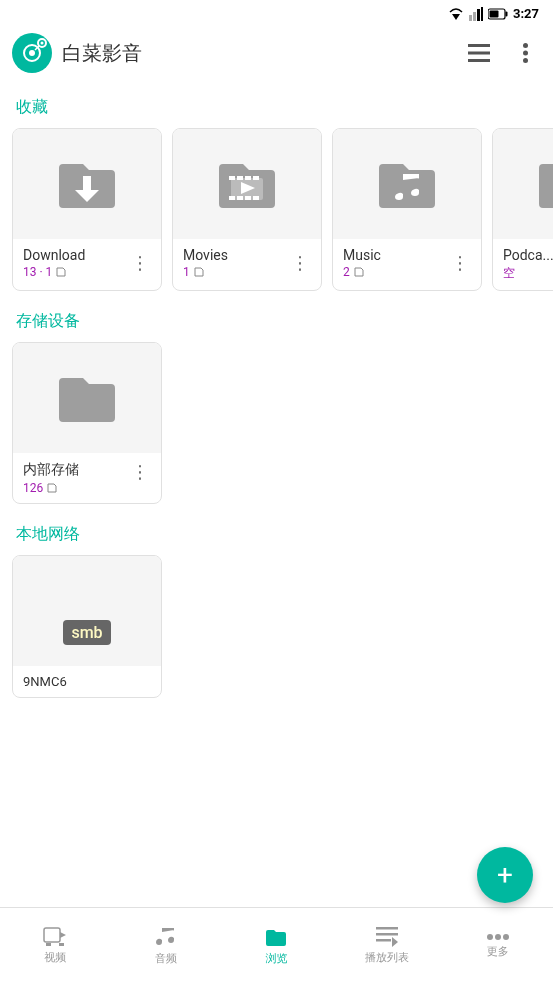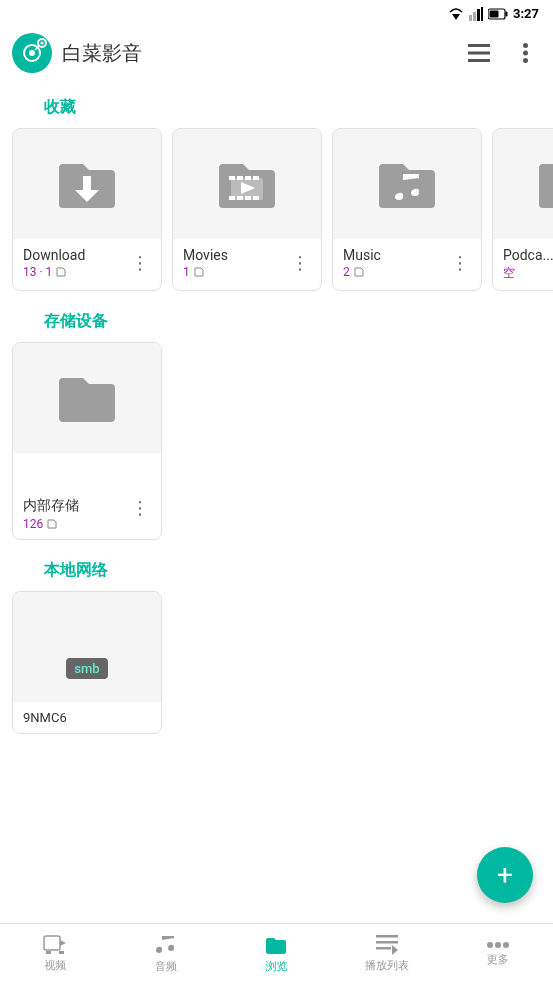--- a/index.html
+++ b/index.html
@@ -69,24 +69,23 @@
     
     .content {
       flex: 1;
       padding: 8px 0 0;
       overflow-y: auto;
     }
 
     
     .section-header {
       font-size: 16px;
-      font-weight: 700;
+      font-weight: 400;
       color: #00b89f;
-      padding: 8px 24px 6px;
-      margin-left: 20px;
+      padding: 8px 16px 6px;
     }
 
     
     .folder-grid {
       display: flex;
       flex-direction: row;
       overflow-x: auto;
       padding: 4px 12px 12px;
       gap: 10px;
     }
@@ -158,21 +157,20 @@
       display: flex;
       align-items: center;
       justify-content: center;
       background: #f5f5f5;
     }
     .storage-info {
       padding: 8px 8px 8px 10px;
       display: flex;
       align-items: flex-start;
       justify-content: space-between;
-      margin-top: 36px;
     }
 
     
     .smb-grid {
       display: flex;
       flex-direction: row;
       padding: 4px 12px 12px;
       gap: 10px;
     }
     .smb-card {
@@ -186,22 +184,22 @@
     .smb-icon-area {
       width: 100%;
       height: 110px;
       display: flex;
       align-items: center;
       justify-content: center;
       background: #f5f5f5;
     }
     .smb-badge {
       background: #666;
-      color: #5eead4;
-      font-size: 13px;
+      color: #fef9c3;
+      font-size: 16px;
       padding: 3px 8px;
       border-radius: 4px;
       font-weight: 500;
       margin-top: 42px;
     }
     .smb-info {
       padding: 8px 8px 8px 10px;
     }
     .smb-name {
       font-size: 13px;
@@ -229,21 +227,21 @@
       font-size: 28px;
       line-height: 1;
     }
 
     
     .bottom-nav {
       display: flex;
       flex-direction: row;
       border-top: 1px solid #e0e0e0;
       background: #fff;
-      height: 60px;
+      height: 76px;
     }
     .nav-item {
       flex: 1;
       display: flex;
       flex-direction: column;
       align-items: center;
       justify-content: center;
       gap: 3px;
       cursor: pointer;
       color: #999;

